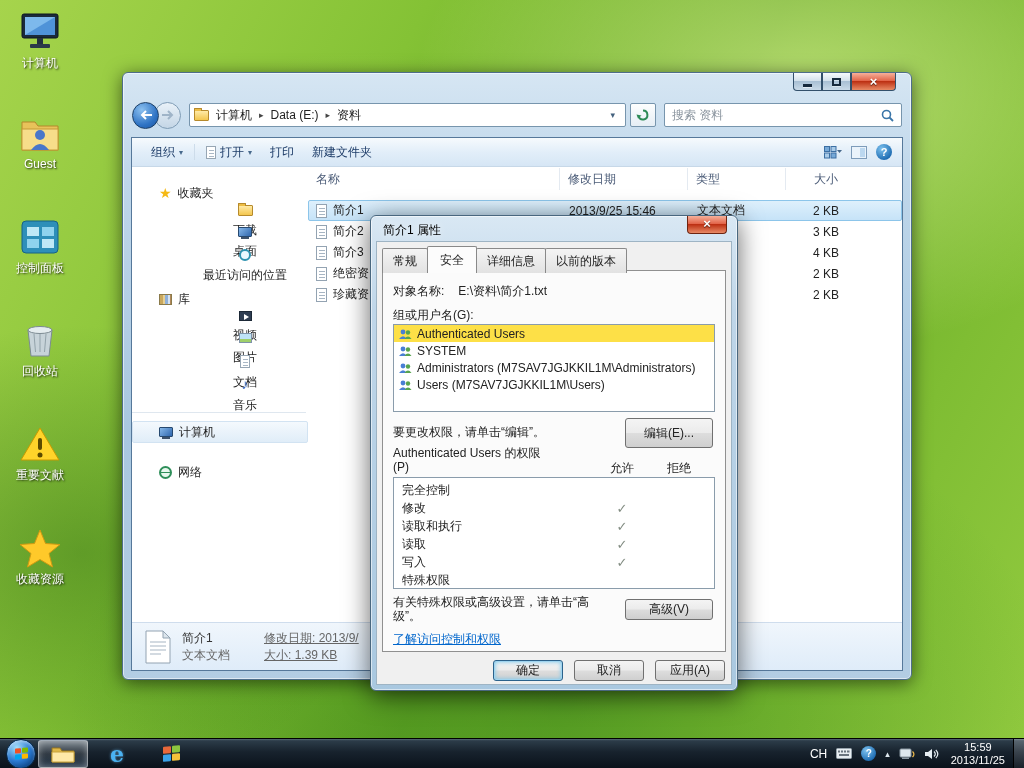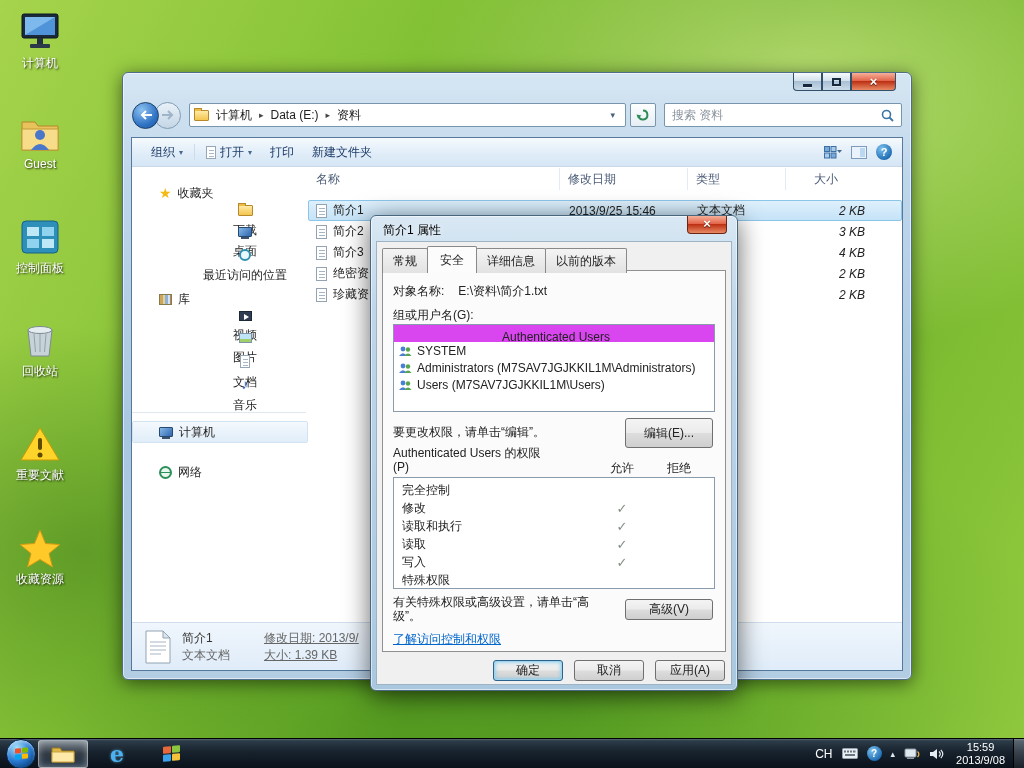--- a/index.html
+++ b/index.html
@@ -95,21 +95,21 @@
   .hcol-name { width: 252px; }
   .hcol-date { width: 128px; }
   .hcol-type { width: 98px; }
   .hcol-size { width: 96px; padding-left: 28px; border-right: none; }
   .rows { margin-top: 10px; }
   .frow { height: 21px; display: flex; align-items: center; border: 1px solid transparent; }
   .frow.sel { background: linear-gradient(#def0fc,#c6e3f8); border: 1px solid #8cc5ea; border-radius: 2px; }
   .cell-name { width: 252px; display: flex; align-items: center; gap: 6px; padding-left: 7px; }
   .cell-date { width: 128px; padding-left: 8px; }
   .cell-type { width: 98px; padding-left: 8px; }
-  .cell-size { width: 90px; text-align: right; padding-right: 12px; font-style: italic; }
+  .cell-size { width: 90px; text-align: center; padding-right: 12px; }
   .fico { width: 11px; height: 14px; background: #fff; border: 1px solid #93a3b2; position: relative; flex: 0 0 auto; }
   .fico::after { content: ""; position: absolute; left: 2px; top: 3px; width: 6px; height: 8px;
     background: repeating-linear-gradient(#a7b5c3 0 1px, transparent 1px 3px); }
   
   .statusbar { position: absolute; bottom: 0; left: 0; right: 0; height: 48px;
     background: linear-gradient(#f0f6fc,#dfecf9); border-top: 1px solid #cfdded;
     display: flex; align-items: center; padding: 0 12px; color: #666; }
   .st-col { margin-left: 10px; line-height: 17px; }
   .st-name { color: #333; }
   .st-col2 { margin-left: 34px; line-height: 17px; color: #666; text-decoration: underline; }
@@ -127,21 +127,21 @@
   .tabs { position: absolute; top: 6px; left: 5px; display: flex; align-items: flex-end; z-index: 2; }
   .tab { padding: 4px 10px 3px; background: linear-gradient(#f4f4f4,#e2e2e2); border: 1px solid #898989; border-bottom: none;
     border-radius: 2px 2px 0 0; margin-right: -1px; color: #222; }
   .tab.active { background: #fcfcfc; padding: 5px 12px 4px; margin-top: -2px; position: relative; z-index: 3; }
   .tab-page { position: absolute; left: 5px; right: 5px; top: 28px; height: 382px; background: #fbfbfb; border: 1px solid #909090; }
   .obj-row { position: absolute; left: 10px; top: 12px; display: flex; }
   .obj-val { margin-left: 14px; color: #222; }
   .grp-label { position: absolute; left: 10px; top: 36px; }
   .users-box { position: absolute; left: 10px; right: 10px; top: 53px; height: 88px; background: #fff; border: 1px solid #8a9cab; overflow: hidden; }
   .user-row { height: 17px; display: flex; align-items: center; gap: 5px; padding-left: 4px; white-space: nowrap; }
-  .user-row.sel { background: #d946ef; flex-direction: column; }
+  .user-row.sel { background: #fde047; }
   .edit-hint { position: absolute; left: 10px; top: 153px; }
   .btn { background: linear-gradient(#f4f4f4 0%, #ebebeb 49%, #dddddd 51%, #cfcfcf 100%);
     border: 1px solid #707070; border-radius: 3px; font-size: 12px; font-family: inherit;
     display: flex; align-items: center; justify-content: center; color: #222; }
   .edit-btn { position: absolute; right: 12px; top: 147px; width: 88px; height: 30px; }
   .perm-title { position: absolute; left: 10px; top: 175px; line-height: 14px; }
   .allow-hd { position: absolute; left: 227px; top: 189px; }
   .deny-hd { position: absolute; left: 284px; top: 189px; }
   .perm-box { position: absolute; left: 10px; right: 10px; top: 206px; height: 112px; background: #fff; border: 1px solid #8a9cab; padding-top: 3px; }
   .perm-row { position: relative; height: 18px; display: flex; align-items: center; }
@@ -599,17 +599,17 @@
       <rect x="1" y="1" width="11" height="8" rx="1" fill="#dfe8ee" stroke="#8b98a2"></rect>
       <rect x="3" y="9.5" width="7" height="1.5" fill="#8b98a2"></rect>
       <path d="M13.5 3.5 q2.8 2.5 0 5.5" stroke="#e8b64c" fill="none" stroke-width="1.3"></path>
     </svg>
     <svg width="15" height="12">
       <polygon points="1,4 4,4 8,1 8,11 4,8 1,8" fill="#e6edf2"></polygon>
       <path d="M10 3.5 q2.6 2.5 0 5 M11.8 1.8 q4 4.2 0 8.4" stroke="#e6edf2" fill="none" stroke-width="1.2"></path>
     </svg>
     <div class="clock">
       <div>15:59</div>
-      <div>2013/9/08</div>
+      <div>2013/11/25</div>
     </div>
   </div>
   <div class="show-desktop"></div>
 </div>
 
 </body></html>

